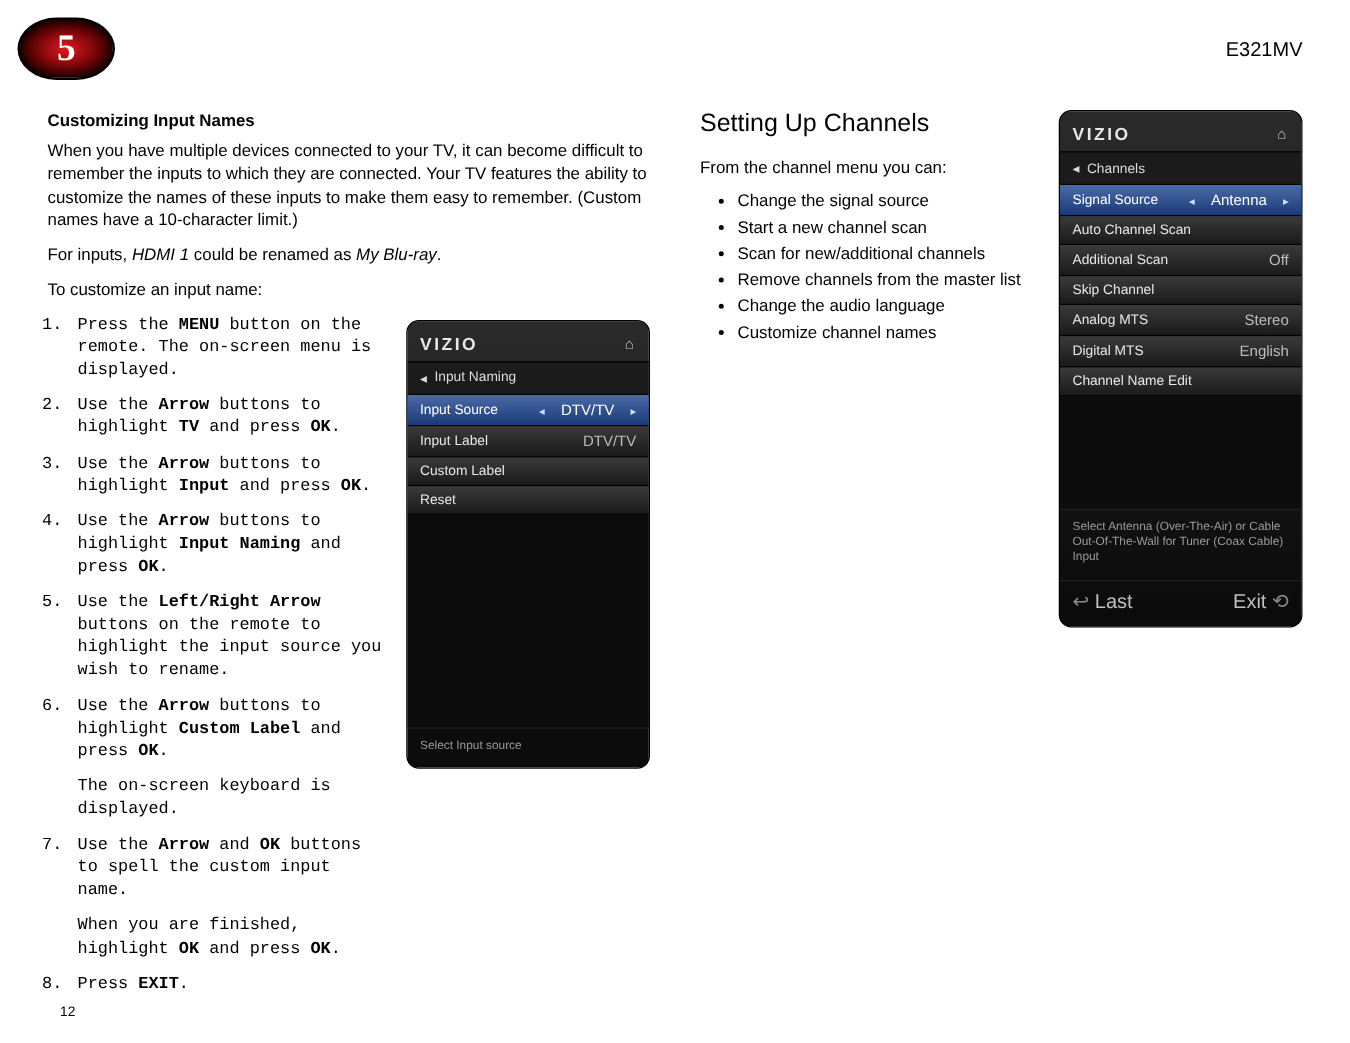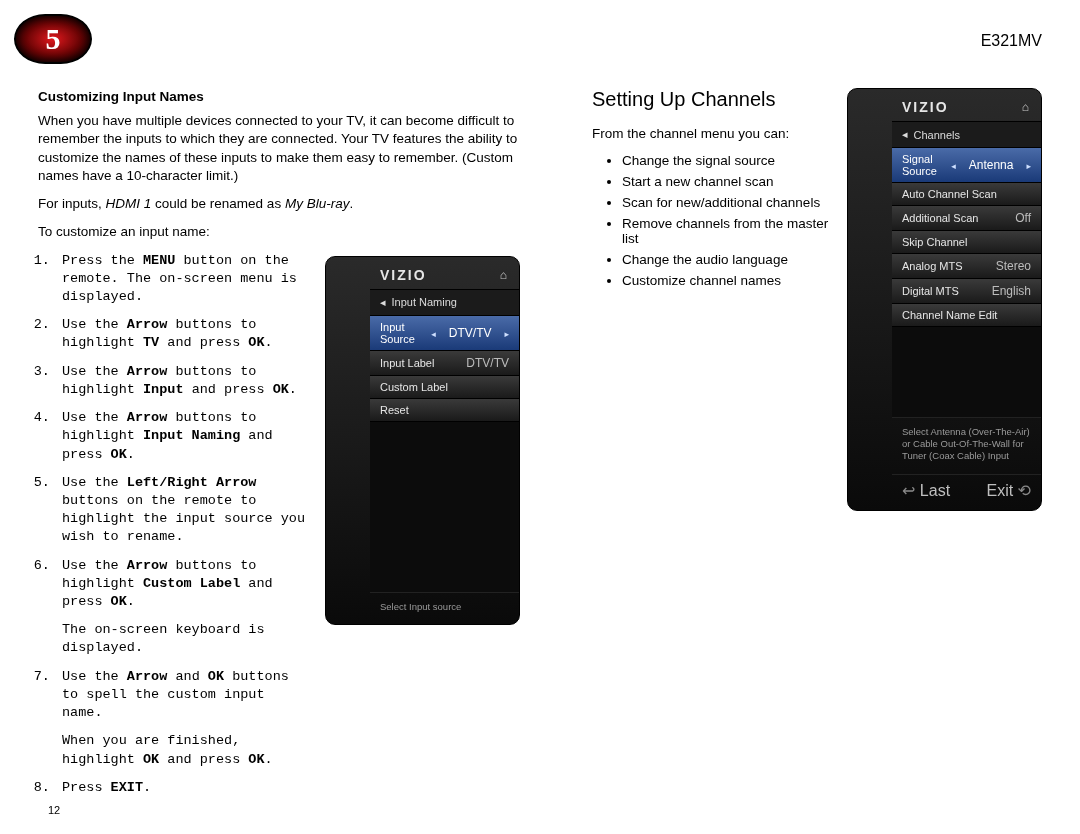--- a/index.html
+++ b/index.html
@@ -29,41 +29,40 @@
     position: absolute; top: 32px; right: 38px;
     font-size: 16px; color: #000;
   }
   .cols {
     display: flex;
     gap: 40px;
     margin-top: 60px;
   }
   .left-col { width: 490px; }
   .right-col { width: 490px; display:flex; gap: 18px; }
-  .right-text { flex: 1; margin-left: 32px; }
+  .right-text { flex: 1; }
   .subhead { font-weight: bold; margin-bottom: 6px; }
   p { margin-bottom: 10px; line-height: 1.35; }
   ol { margin-left: 20px; }
   ol li { margin-bottom: 10px; line-height: 1.35; padding-left: 4px;}
   ul { list-style: disc; margin-left: 30px; }
   ul li { margin-bottom: 6px; }
   h2.section { font-size: 20px; font-weight: normal; margin-bottom: 14px; font-family: "Helvetica Neue", Arial, sans-serif; color:#000;}
   .left-content { display:flex; gap: 18px; }
   .left-text { flex:1;font-family:Liberation Mono, monospace; }
 
   
   .tv {
     width: 195px;
     border-radius: 10px;
     background: linear-gradient(#2a2a2a,#0a0a0a);
     border: 1px solid #000;
     color: #e6e6e6;
     font-size: 11px;
     overflow: hidden;
-    padding-left: 44px;
   }
   .tv-title {
     font-family: Arial, sans-serif;
     font-weight: bold;
     letter-spacing: 2px;
     font-size: 14px;
     padding: 10px 10px 6px 10px;
     display: flex; justify-content: space-between; align-items:center;
   }
   .tv-title .home { font-size: 12px; opacity:.8;}

